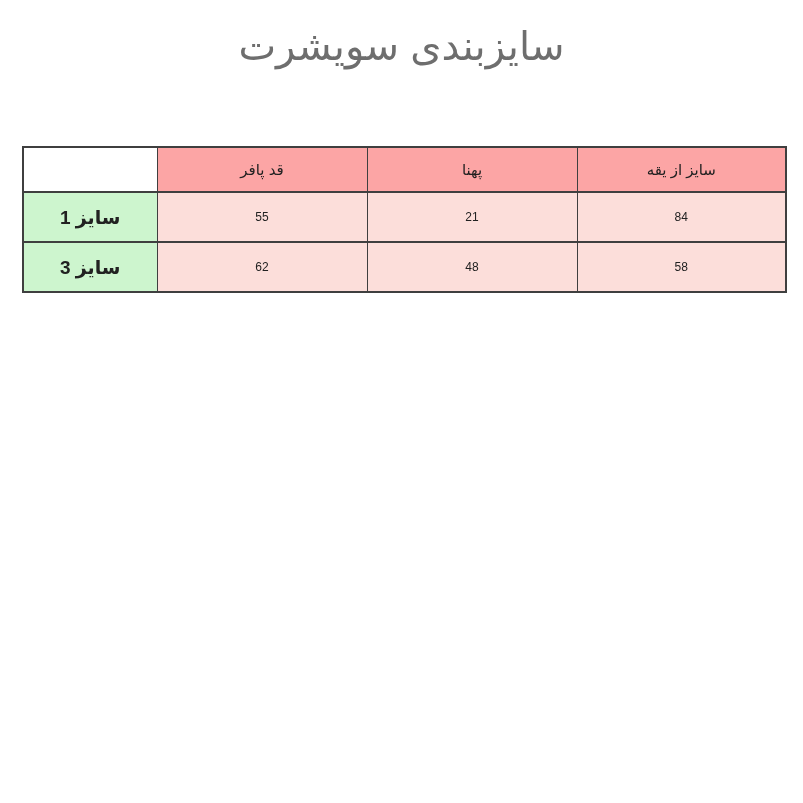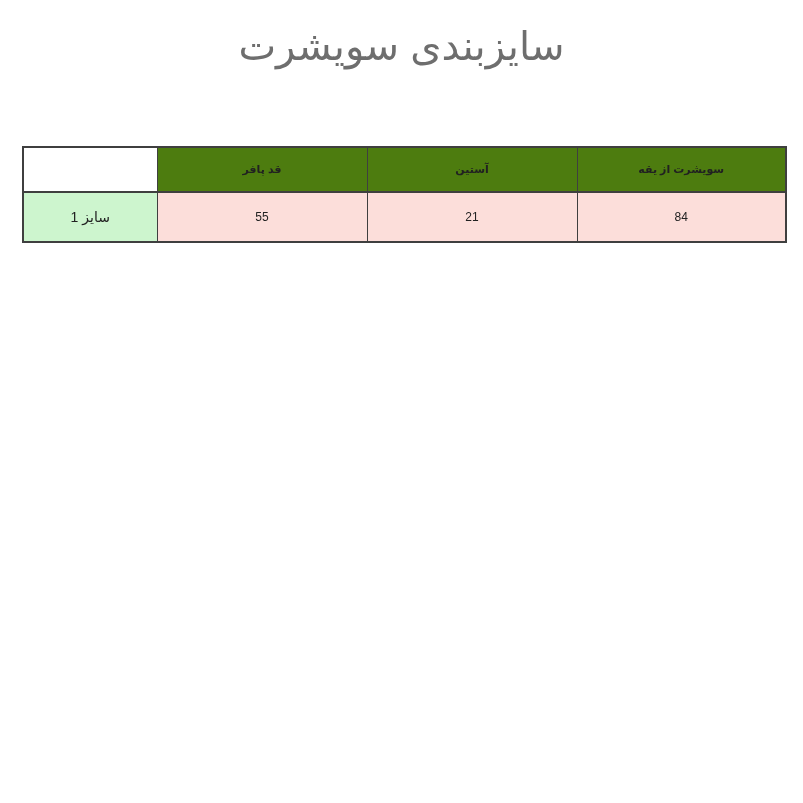--- a/index.html
+++ b/index.html
@@ -37,49 +37,55 @@
     text-align: center;
     vertical-align: middle;
     color: #212121;
     overflow: hidden;
     white-space: nowrap;
   }
   .size-table thead tr { height: 45px; }
   .size-table tbody tr { height: 50px; }
 
   .corner-cell { background: #ffffff; }
-  .head-cell  { background: #4d7c0f; font-size: 11px; font-weight: bold; }
-  .label-cell { background: #cdf5ce; font-size: 14px; direction: ltr; }
+  .head-cell  { background: #fca5a5; font-size: 15px; font-weight: normal; }
+  .label-cell { background: #cdf5ce; font-size: 19px; direction: ltr; font-weight: bold; }
   .value-cell { background: #fcdeda; font-size: 12px; }
 </style>
 </head>
 <body>
 
 <div class="page">
 
   <div class="title">سایزبندی سویشرت</div>
 
   <table class="size-table" dir="ltr">
     <colgroup>
       <col style="width:134px">
       <col style="width:210px">
       <col style="width:210px">
       <col style="width:209px">
     </colgroup>
     <thead>
       <tr>
         <th class="corner-cell"></th>
         <th class="head-cell">قد پافر</th>
-        <th class="head-cell">آستین</th>
-        <th class="head-cell">سویشرت از یقه</th>
+        <th class="head-cell">پهنا</th>
+        <th class="head-cell">سایز از یقه</th>
       </tr>
     </thead>
     <tbody>
       <tr>
         <td class="label-cell">سایز 1</td>
         <td class="value-cell">55</td>
         <td class="value-cell">21</td>
         <td class="value-cell">84</td>
       </tr>
+      <tr>
+        <td class="label-cell">سایز 3</td>
+        <td class="value-cell">62</td>
+        <td class="value-cell">48</td>
+        <td class="value-cell">58</td>
+      </tr>
     </tbody>
   </table>
 
 </div>
 
 </body></html>

